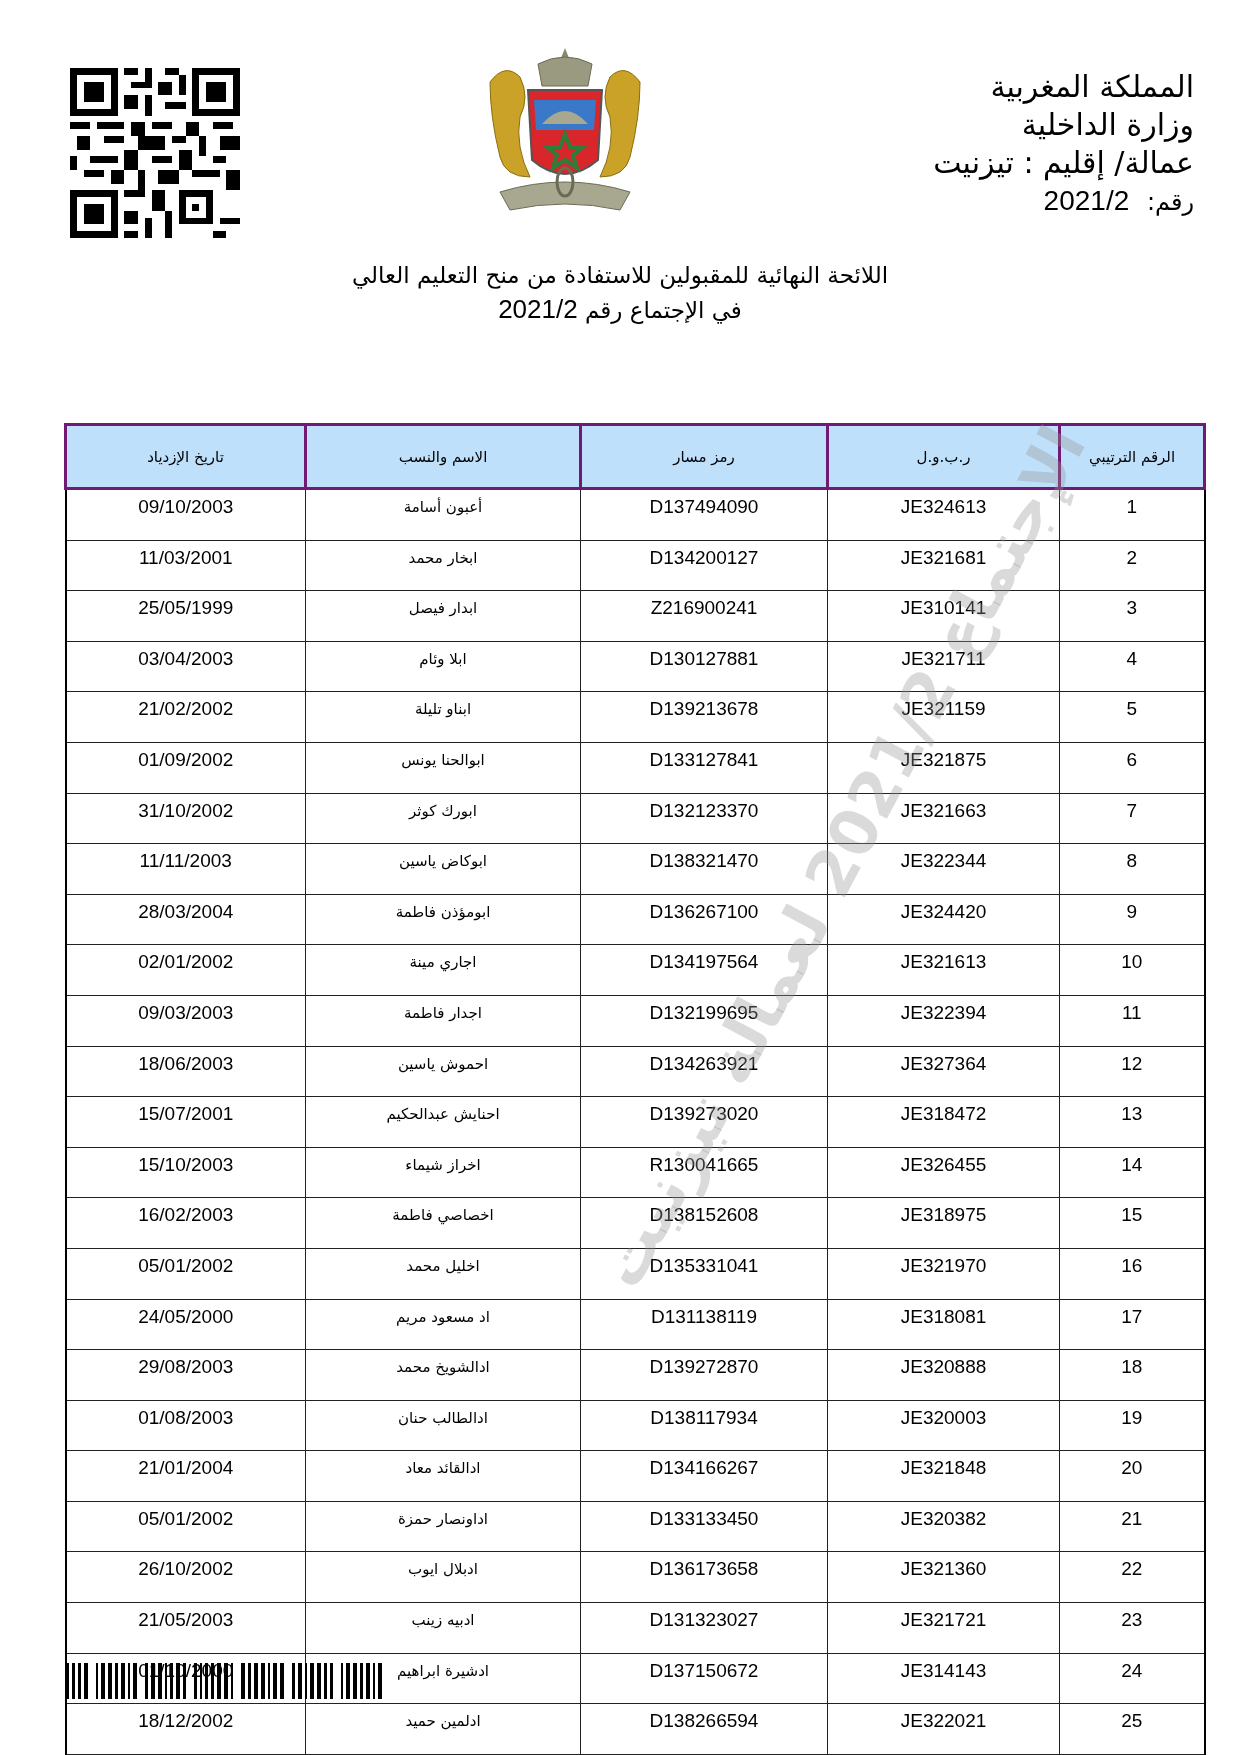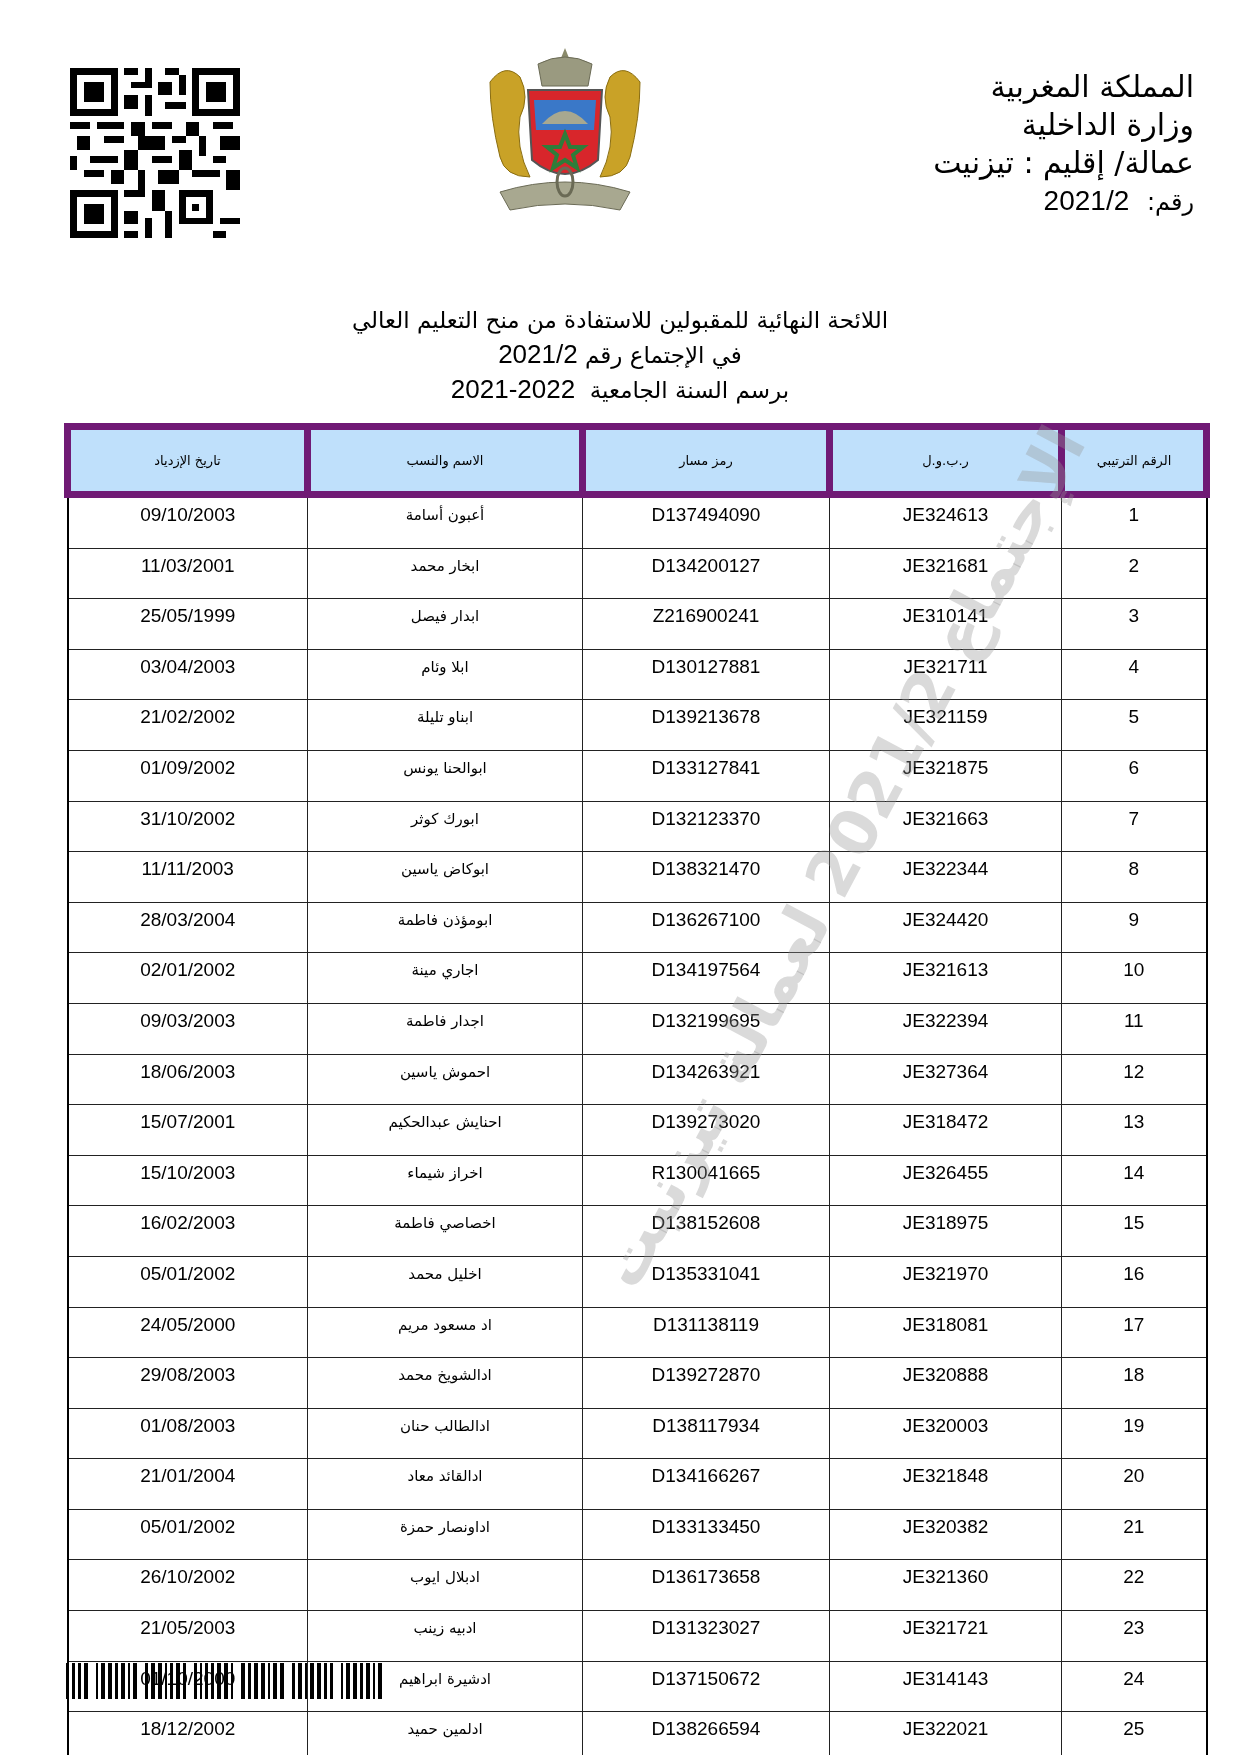--- a/index.html
+++ b/index.html
@@ -3,25 +3,25 @@
 <meta charset="utf-8">
 <style>
   html, body { margin:0; padding:0; background:#ffffff; }
   body { width:1240px; height:1755px; position:relative; overflow:hidden; font-family:"DejaVu Sans", sans-serif; color:#000; }
   .qr { position:absolute; left:70px; top:68px; width:170px; height:170px; }
   .emblem { position:absolute; left:470px; top:42px; width:190px; height:180px; }
   .header-right { position:absolute; right:46px; top:68px; direction:rtl; text-align:right; font-family:"DejaVu Sans", sans-serif; }
   .header-right div { font-size:30px; line-height:38px; white-space:nowrap; }
   .header-right .num { font-size:24px; }
   .header-right .num .val { font-family:"Liberation Sans", sans-serif; font-size:28px; margin-right:10px; }
-  .title { position:absolute; left:300px; width:640px; top:258px; text-align:center; direction:rtl;margin-top:45px; }
+  .title { position:absolute; left:300px; width:640px; top:258px; text-align:center; direction:rtl; }
   .title div { font-size:23px; line-height:34px; white-space:nowrap; }
   .title .n { font-family:"Liberation Sans", sans-serif; font-size:26px; }
   table.grid { position:absolute; left:64px; top:423px; width:1139px; border-collapse:collapse; direction:rtl; table-layout:fixed; border:2px solid #000; }
-  table.grid th { background:#bfe0fb; height:59px; font-weight:normal; font-size:13px; border:7px solid #701a75; font-family:"DejaVu Sans", sans-serif; }
+  table.grid th { background:#bfe0fb; height:59px; font-weight:normal; font-size:15px; border:3px solid #701a75; font-family:"DejaVu Sans", sans-serif; }
   table.grid td { height:40.6px; border:1px solid #222; text-align:center; vertical-align:top; padding-top:6px; font-size:19px; font-family:"Liberation Sans", sans-serif; }
   table.grid td.name { font-family:"DejaVu Sans", sans-serif; font-size:15px; padding-top:8px; }
   .watermark { position:absolute; left:360px; top:560px; width:520px; height:640px; pointer-events:none; }
   .watermark span { position:absolute; left:0; top:260px; font-size:64px; color:rgba(150,150,150,0.35); font-weight:bold; transform:rotate(-62deg); white-space:nowrap; direction:rtl; font-family:"DejaVu Sans", sans-serif; }
   .barcode { position:absolute; left:66px; top:1663px; height:36px; display:flex; align-items:stretch; }
   .barcode i { display:block; background:#000; margin-right:3px; }
 </style>
 </head>
 <body>
 
@@ -106,24 +106,20 @@
     <span class="val" dir="ltr">2021/2</span>
   </div>
 </div>
 
 <div class="title">
   <div>اللائحة النهائية للمقبولين  للاستفادة من منح التعليم العالي</div>
   <div>
     <span>في الإجتماع رقم</span>
     <span class="n" dir="ltr">2021/2</span>
   </div>
-  <div>
-    <span>برسم السنة الجامعية</span>&nbsp;
-    <span class="n" dir="ltr">2021-2022</span>
-  </div>
 </div>
 
 <table class="grid">
   <colgroup>
     <col style="width:145px">
       <col style="width:232px">
       <col style="width:247px">
       <col style="width:275px">
       <col style="width:240px">
   </colgroup>

